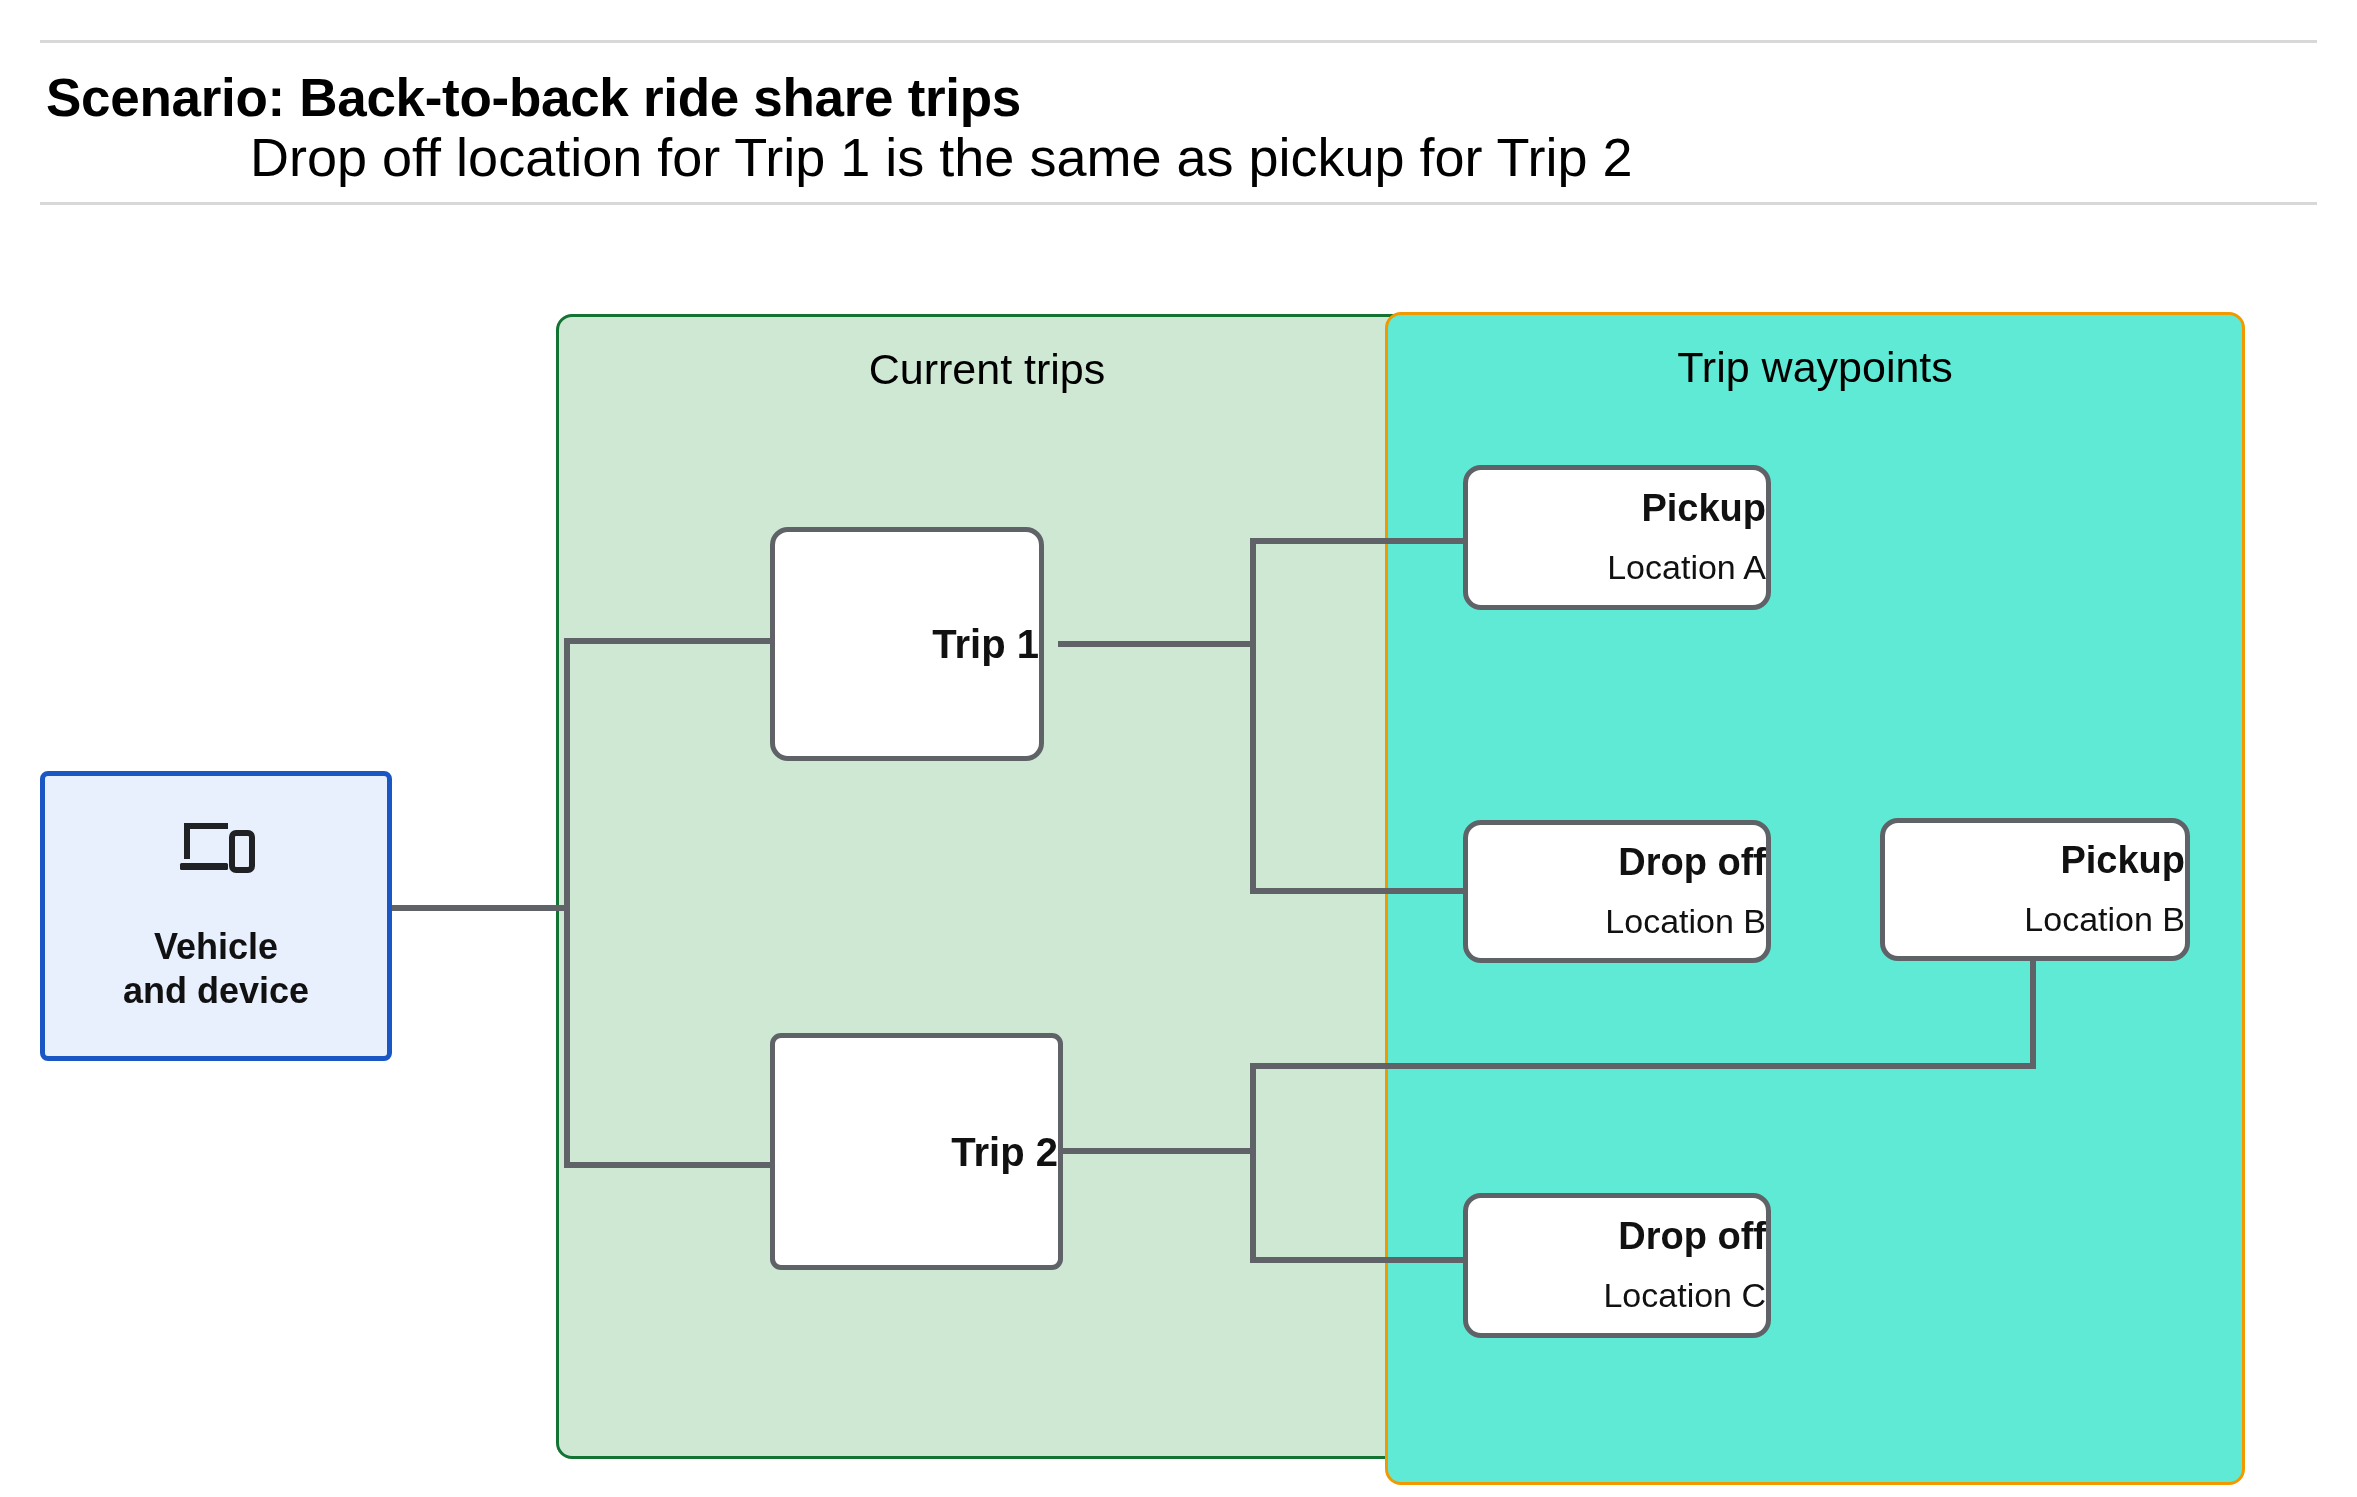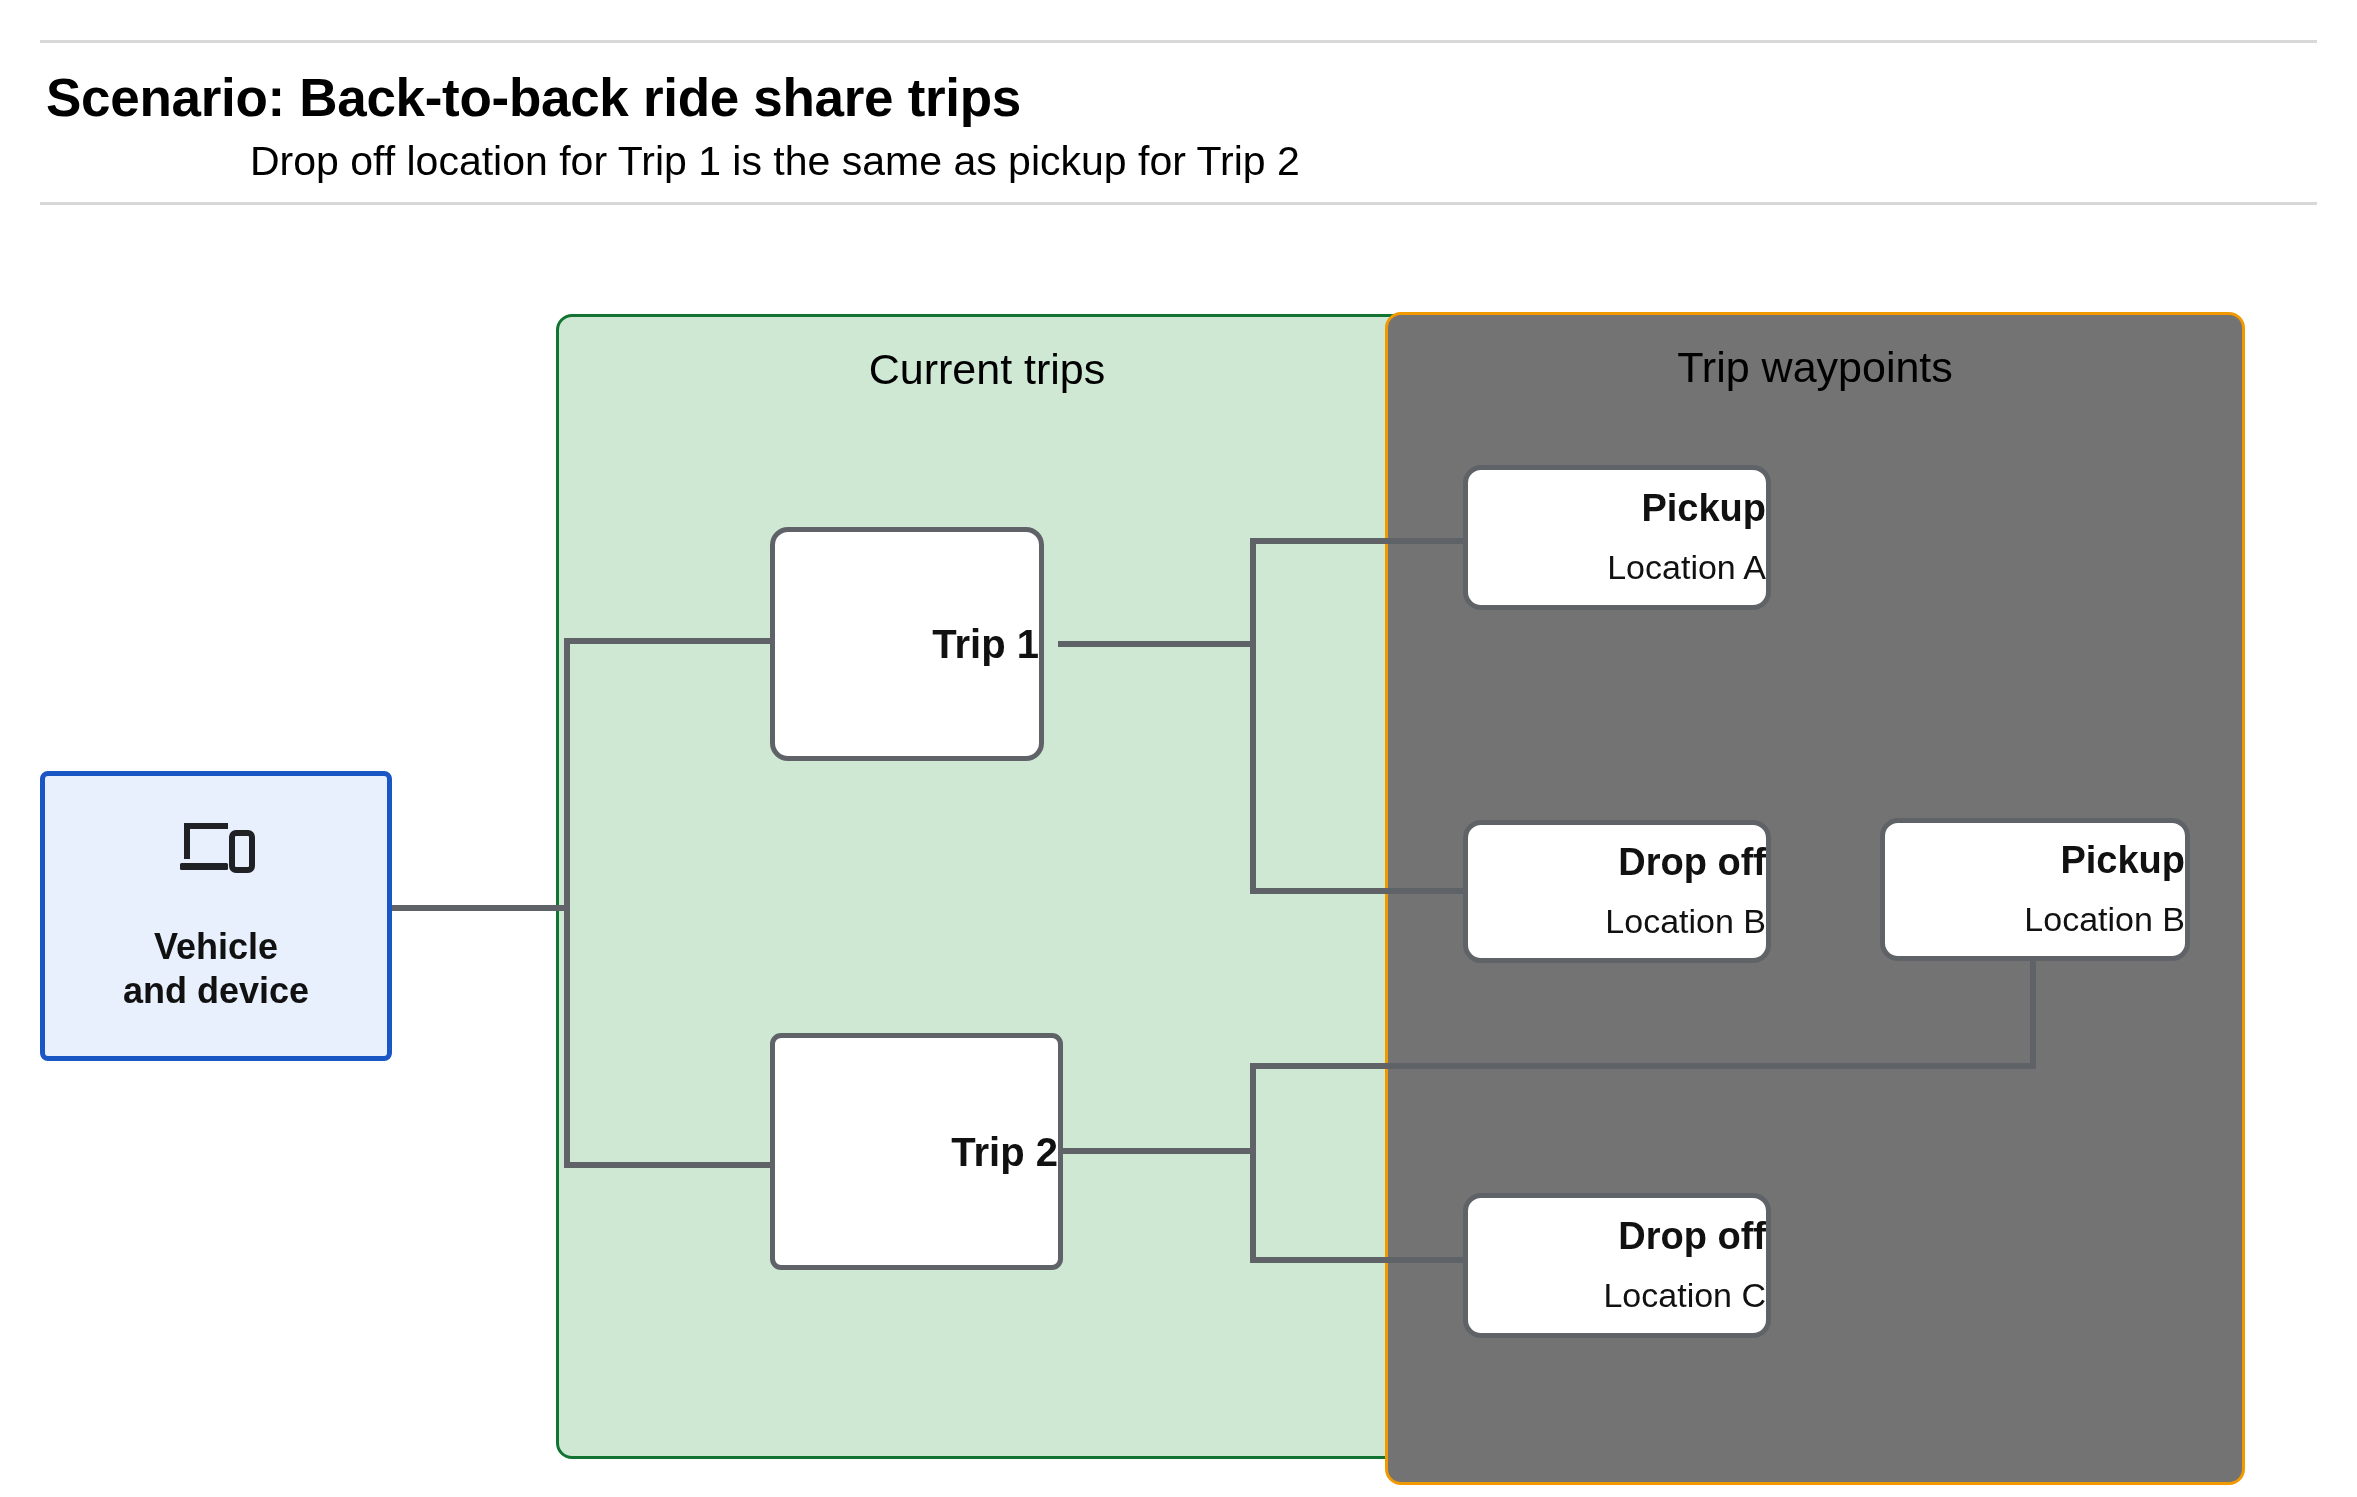--- a/index.html
+++ b/index.html
@@ -36,22 +36,22 @@
     top: 67px;
     font-size: 53px;
     font-weight: 700;
     letter-spacing: -0.3px;
     color: #000000;
     white-space: nowrap;
   }
   .scenario-sub {
     position: absolute;
     left: 250px;
-    top: 138px;
-    font-size: 41px;
+    top: 126px;
+    font-size: 54px;
     font-weight: 400;
     color: #000000;
     white-space: nowrap;
   }
 
   
   .group {
     position: absolute;
     border-radius: 16px;
     box-sizing: border-box;
@@ -63,21 +63,21 @@
     height: 1145px;
     background: #cee8d4;
     border: 3px solid #137333;
     margin-left: 36px;
   }
   .group-orange {
     left: 1385px;
     top: 312px;
     width: 860px;
     height: 1173px;
-    background: #737373;
+    background: #5eead4;
     border: 3px solid #f29900;
   }
   .group-title {
     position: absolute;
     top: 28px;
     left: 0;
     width: 100%;
     text-align: center;
     font-size: 43px;
     font-weight: 400;

